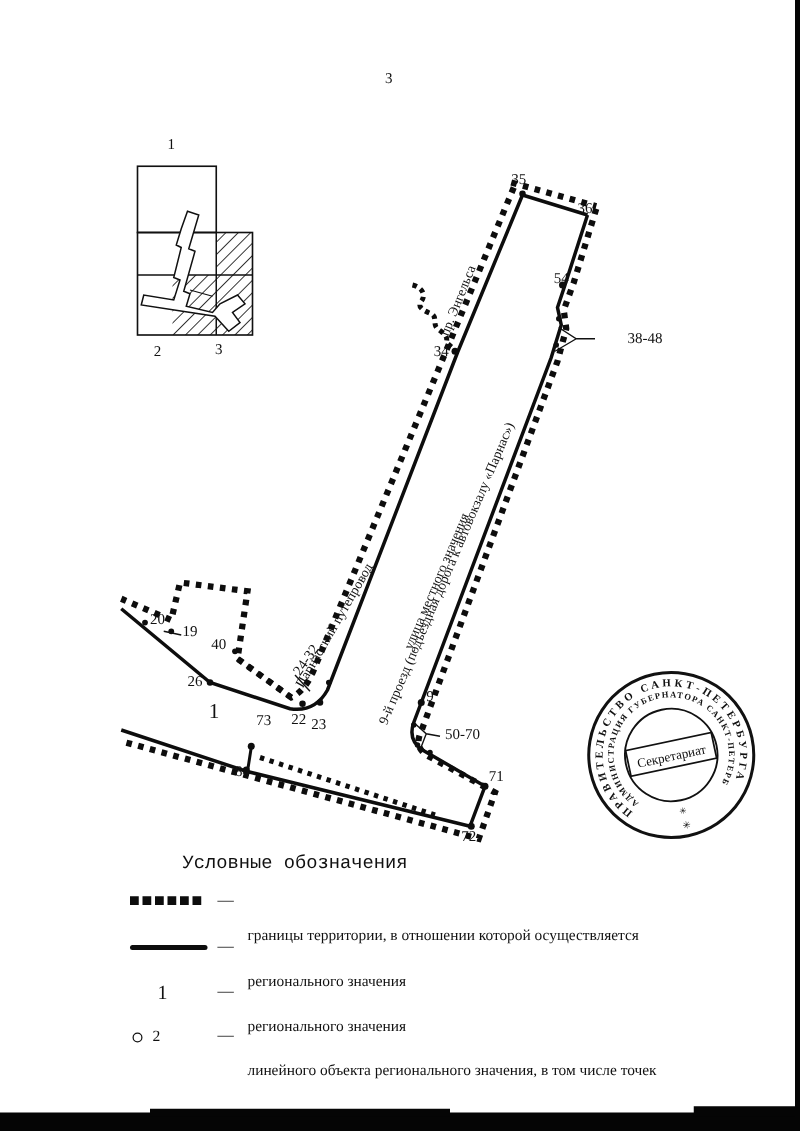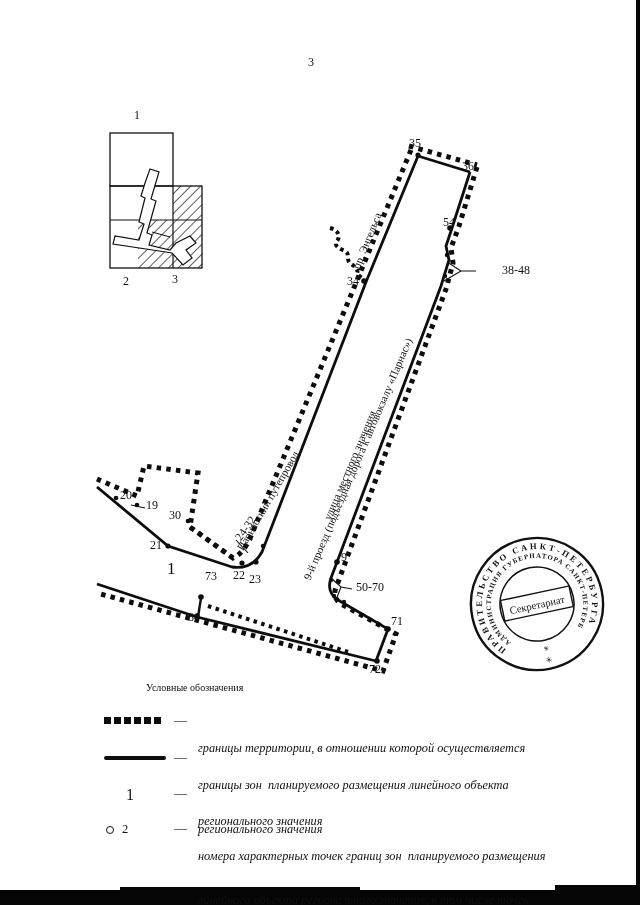--- a/index.html
+++ b/index.html
@@ -5,25 +5,25 @@
   html,body{margin:0;padding:0;background:#888;}
   #page{position:relative;width:640px;height:905px;background:#ffffff;overflow:hidden;
         font-family:"Liberation Serif",serif;color:#111;}
   .lbl{position:absolute;font-size:12px;line-height:12px;white-space:nowrap;color:#111;}
   .street{position:absolute;font-size:11px;line-height:11px;white-space:nowrap;color:#111;
           transform-origin:0 50%;}
   .zone-num{position:absolute;font-size:17px;line-height:17px;color:#111;}
   .inset-num{position:absolute;font-size:12px;color:#111;}
   #page-num{position:absolute;left:308px;top:56px;font-size:12px;}
   
-  .legend-head{position:absolute;left:146px;top:682px;font-size:10px;}
+  .legend-head{position:absolute;left:146px;top:682px;font-size:15px;font-family:Liberation Mono, monospace;}
   .leg-row{position:absolute;left:0;width:640px;}
   .leg-sym{position:absolute;left:104px;top:2px;width:70px;}
   .leg-dash{position:absolute;left:174px;top:0;font-size:13px;}
-  .leg-text{position:absolute;left:198px;top:0;width:375px;font-size:12.3px;line-height:14.6px;white-space:pre;font-style:italic;}
+  .leg-text{position:absolute;left:198px;top:0;width:375px;font-size:12.3px;line-height:14.6px;white-space:pre;}
   .dotted-sym{display:flex;gap:3px;margin-top:3px;}
   .dotted-sym span{width:7px;height:7px;background:#0d0d0d;display:block;}
   .solid-sym{width:62px;height:3.6px;background:#0d0d0d;margin-top:5px;border-radius:2px;}
   .num-sym{font-size:16px;line-height:16px;margin-left:22px;}
   .pt-sym{font-size:12.5px;display:flex;align-items:center;gap:8px;margin-left:2px;}
   .pt-sym i{width:6px;height:6px;border:1.2px solid #111;border-radius:50%;display:block;}
   svg{position:absolute;left:0;top:0;}
 </style>
 </head>
 <body>
@@ -136,22 +136,22 @@
   <div class="inset-num" style="left:123px;top:274px;">2</div>
   <div class="inset-num" style="left:172px;top:272px;">3</div>
 
   <div class="lbl" style="left:409px;top:137px;">35</div>
   <div class="lbl" style="left:462px;top:160px;">36</div>
   <div class="lbl" style="left:443px;top:216px;">54</div>
   <div class="lbl" style="left:478px;top:264px;margin-left:24px;">38-48</div>
   <div class="lbl" style="left:347px;top:275px;text-align:right;">34</div>
   <div class="lbl" style="left:120px;top:489px;">20</div>
   <div class="lbl" style="left:146px;top:499px;">19</div>
-  <div class="lbl" style="left:169px;top:509px;">30</div>
-  <div class="lbl" style="left:150px;top:539px;">21</div>
+  <div class="lbl" style="left:169px;top:509px;">40</div>
+  <div class="lbl" style="left:150px;top:539px;">26</div>
   <div class="lbl" style="left:233px;top:569px;">22</div>
   <div class="lbl" style="left:249px;top:573px;">23</div>
   <div class="street" style="left:238px;top:534px;transform:rotate(-55deg);font-size:11.5px;">24-32</div>
   <div class="lbl" style="left:205px;top:570px;">73</div>
   <div class="lbl" style="left:188px;top:611px;">84</div>
   <div class="lbl" style="left:341px;top:551px;">9</div>
   <div class="lbl" style="left:356px;top:581px;">50-70</div>
   <div class="lbl" style="left:391px;top:615px;">71</div>
   <div class="lbl" style="left:369px;top:663px;">72</div>
   <div class="zone-num" style="left:167px;top:560px;">1</div>
@@ -179,39 +179,37 @@
       <div>границы территории, в отношении которой осуществляется</div>
     </div>
   </div>
 
   <div class="leg-row" style="top:749px;">
     <div class="leg-sym">
         <div class="solid-sym"></div>
       </div>
     <div class="leg-dash">—</div>
     <div class="leg-text">
-      <div>границы зон  планируемого размещения линейного объекта</div>
       <div>регионального значения</div>
     </div>
   </div>
 
   <div class="leg-row" style="top:785px;">
     <div class="leg-sym num-sym">1</div>
     <div class="leg-dash">—</div>
     <div class="leg-text">
       <div>регионального значения</div>
     </div>
   </div>
 
   <div class="leg-row" style="top:820px;">
     <div class="leg-sym pt-sym">
       <i></i>
       <span>2</span>
     </div>
     <div class="leg-dash">—</div>
     <div class="leg-text">
-      <div>номера характерных точек границ зон  планируемого размещения</div>
       <div>линейного объекта регионального значения, в том числе точек</div>
       
     </div>
   </div>
 
 </div>
 
 </body></html>

